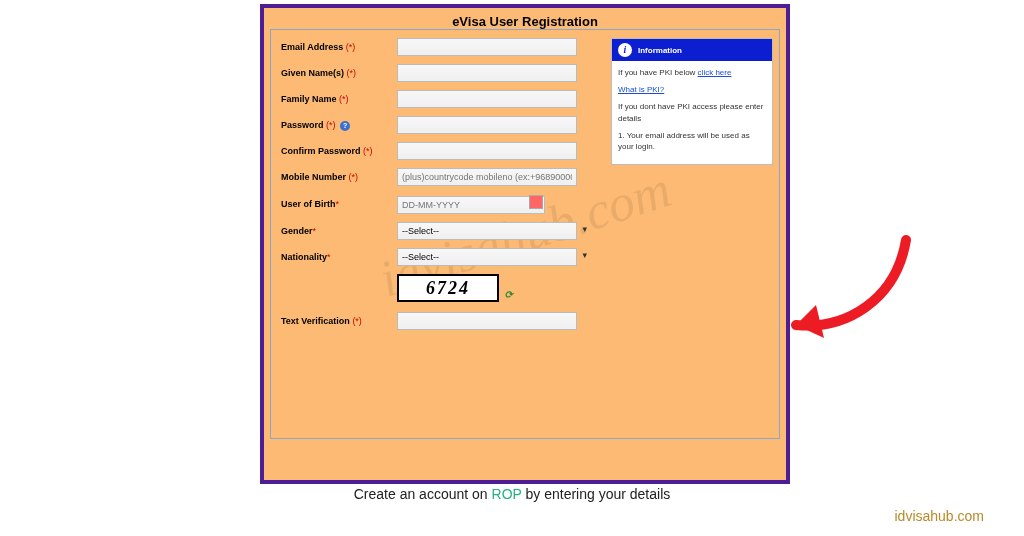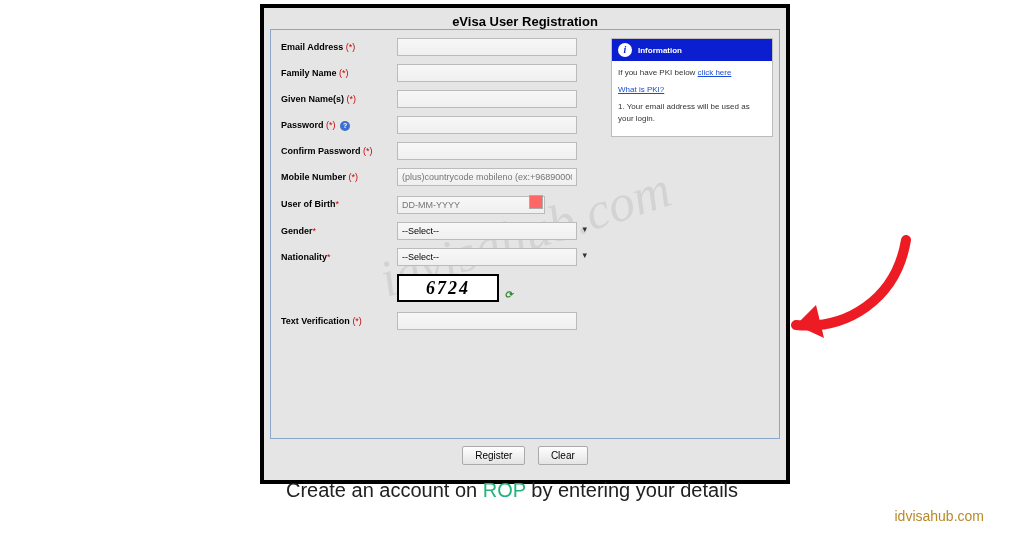--- a/index.html
+++ b/index.html
@@ -10,22 +10,22 @@
     font-family: Arial, Helvetica, sans-serif;
     position: relative;
     overflow: hidden;
   }
   .outer-border {
     position: absolute;
     left: 260px;
     top: 4px;
     width: 530px;
     height: 480px;
-    border: 4px solid #000000;
-    background: #e5e5e5;
+    border: 4px solid #4c1d95;
+    background: #fdba74;
   }
   .page-title {
     text-align: center;
     font-weight: bold;
     font-size: 13px;
     margin-top: 6px;
   }
   .instruction {
     font-size: 9px;
     font-weight: bold;
@@ -149,21 +149,21 @@
     color: rgba(0,0,0,0.08);
     font-style: italic;
     font-family: Georgia, serif;
     pointer-events:none;
     white-space: nowrap;
   }
   .caption {
     position:absolute;
     left:0; right:0; bottom: 34px;
     text-align:center;
-    font-size: 20px;
+    font-size: 14px;
     color:#222;
   }
   .caption .highlight { color: #24b37c; }
   .site-brand {
     position:absolute;
     right: 40px; bottom: 12px;
     color: #b88a2a;
     font-size: 14px;
   }
   .arrow-svg {
@@ -183,25 +183,25 @@
 
   <div class="form-box">
 
     <div class="watermark">idvisahub.com</div>
 
     <div class="form-row">
       <label><span>Email Address</span> <span class="req">(*)</span></label>
       <input class="text-input" style="">
     </div>
     <div class="form-row">
+      <label><span>Given Name(s)</span> <span class="req">(*)</span></label>
+      <input class="text-input" style="">
+    </div>
+    <div class="form-row">
       <label><span>Family Name</span> <span class="req">(*)</span></label>
-      <input class="text-input" style="">
-    </div>
-    <div class="form-row">
-      <label><span>Given Name(s)</span> <span class="req">(*)</span></label>
       <input class="text-input" style="">
     </div>
     <div class="form-row">
       <label><span>Password</span> <span class="req">(*)</span> <span class="help-icon">?</span></label>
       <input type="password" class="text-input" style="">
     </div>
     <div class="form-row">
       <label><span>Confirm Password</span> <span class="req">(*)</span></label>
       <input type="password" class="text-input" style="">
     </div>
@@ -240,30 +240,27 @@
     </div>
 
     <div class="info-panel">
       <div class="info-header">
         <span class="i-icon">i</span>
         <span>Information</span>
       </div>
       <div class="info-body">
         <p><span>If you have PKI below </span><a href="#">click here</a></p>
         <p><a href="#">What is PKI?</a></p>
+        <p>If you dont have PKI access please enter details</p>
         <p>1. Your email address will be used as your login.</p>
       </div>
     </div>
 
   </div>
 
-  <div class="btn-row">
-    <button class="btn">Register</button>
-    <button class="btn">Clear</button>
-  </div>
 </div>
 
 <svg class="arrow-svg" viewBox="0 0 140 130">
   <path d="M130 10 C 120 70, 70 100, 20 95" stroke="#ed1c24" stroke-width="10" fill="none" stroke-linecap="round"></path>
   <path d="M20 95 L40 75 L48 108 Z" fill="#ed1c24"></path>
 </svg>
 
 <div class="caption">
   <span>Create an account on </span><span class="highlight">ROP</span><span> by entering your details</span>
 </div>

